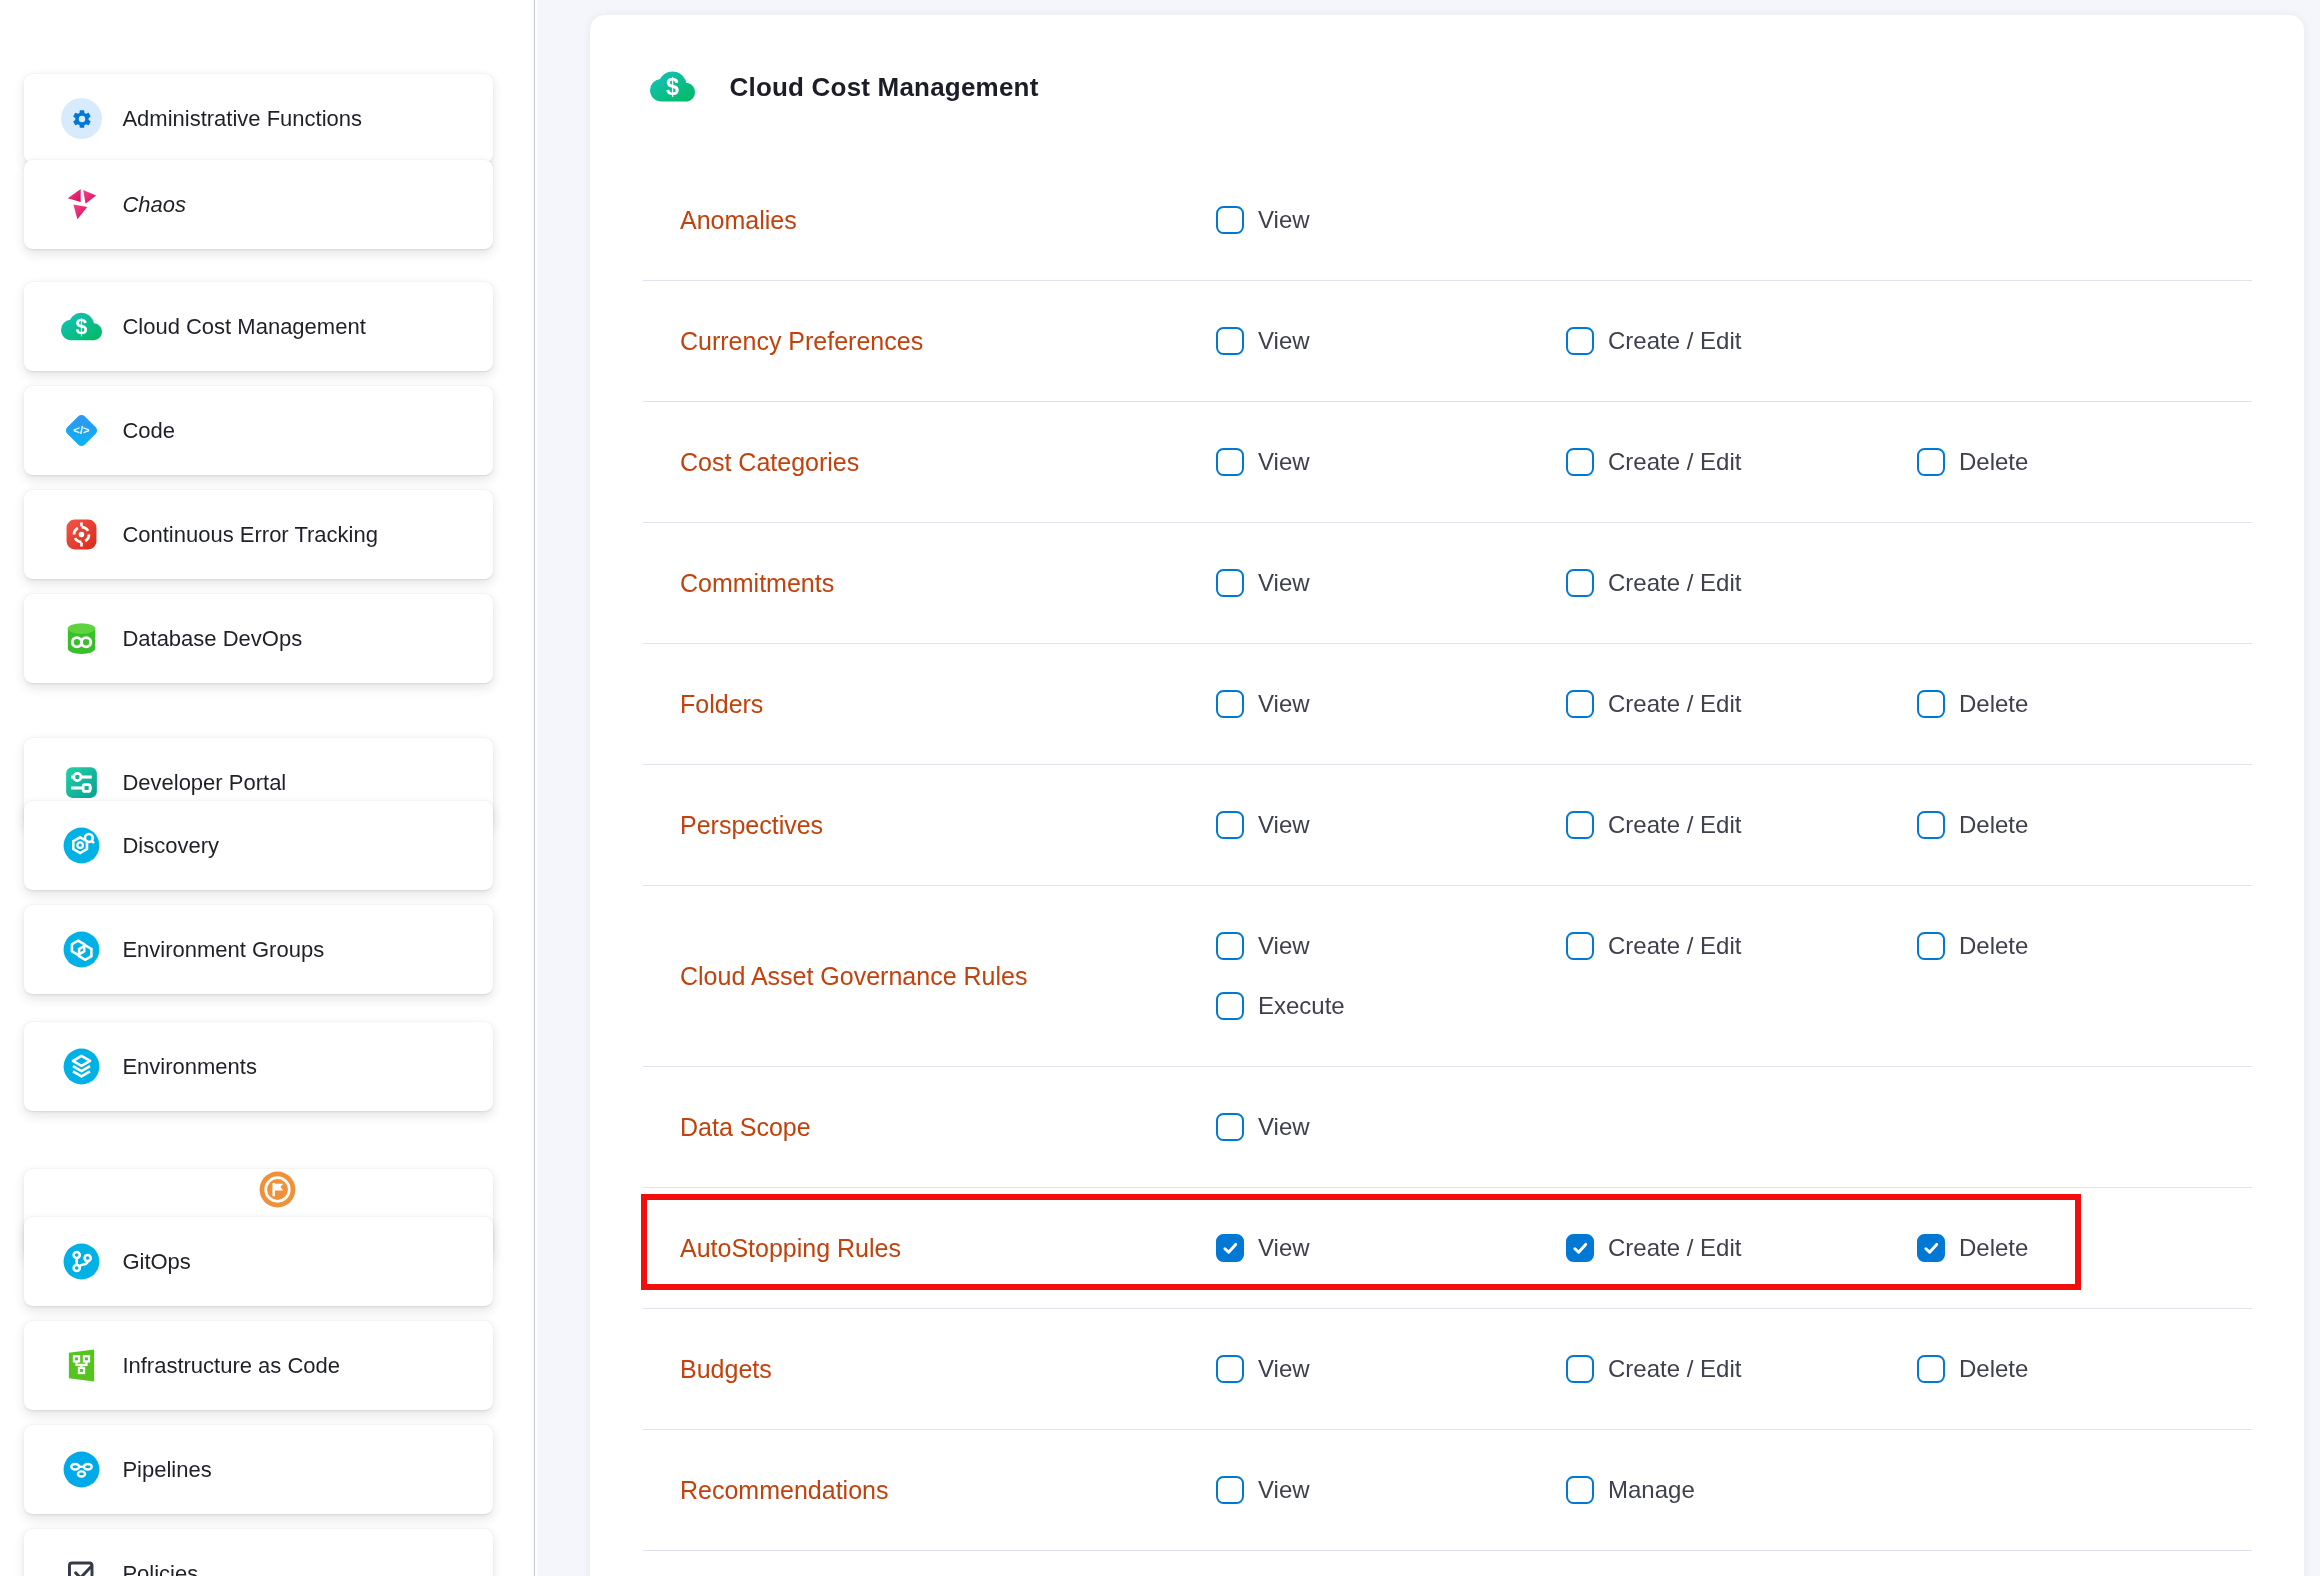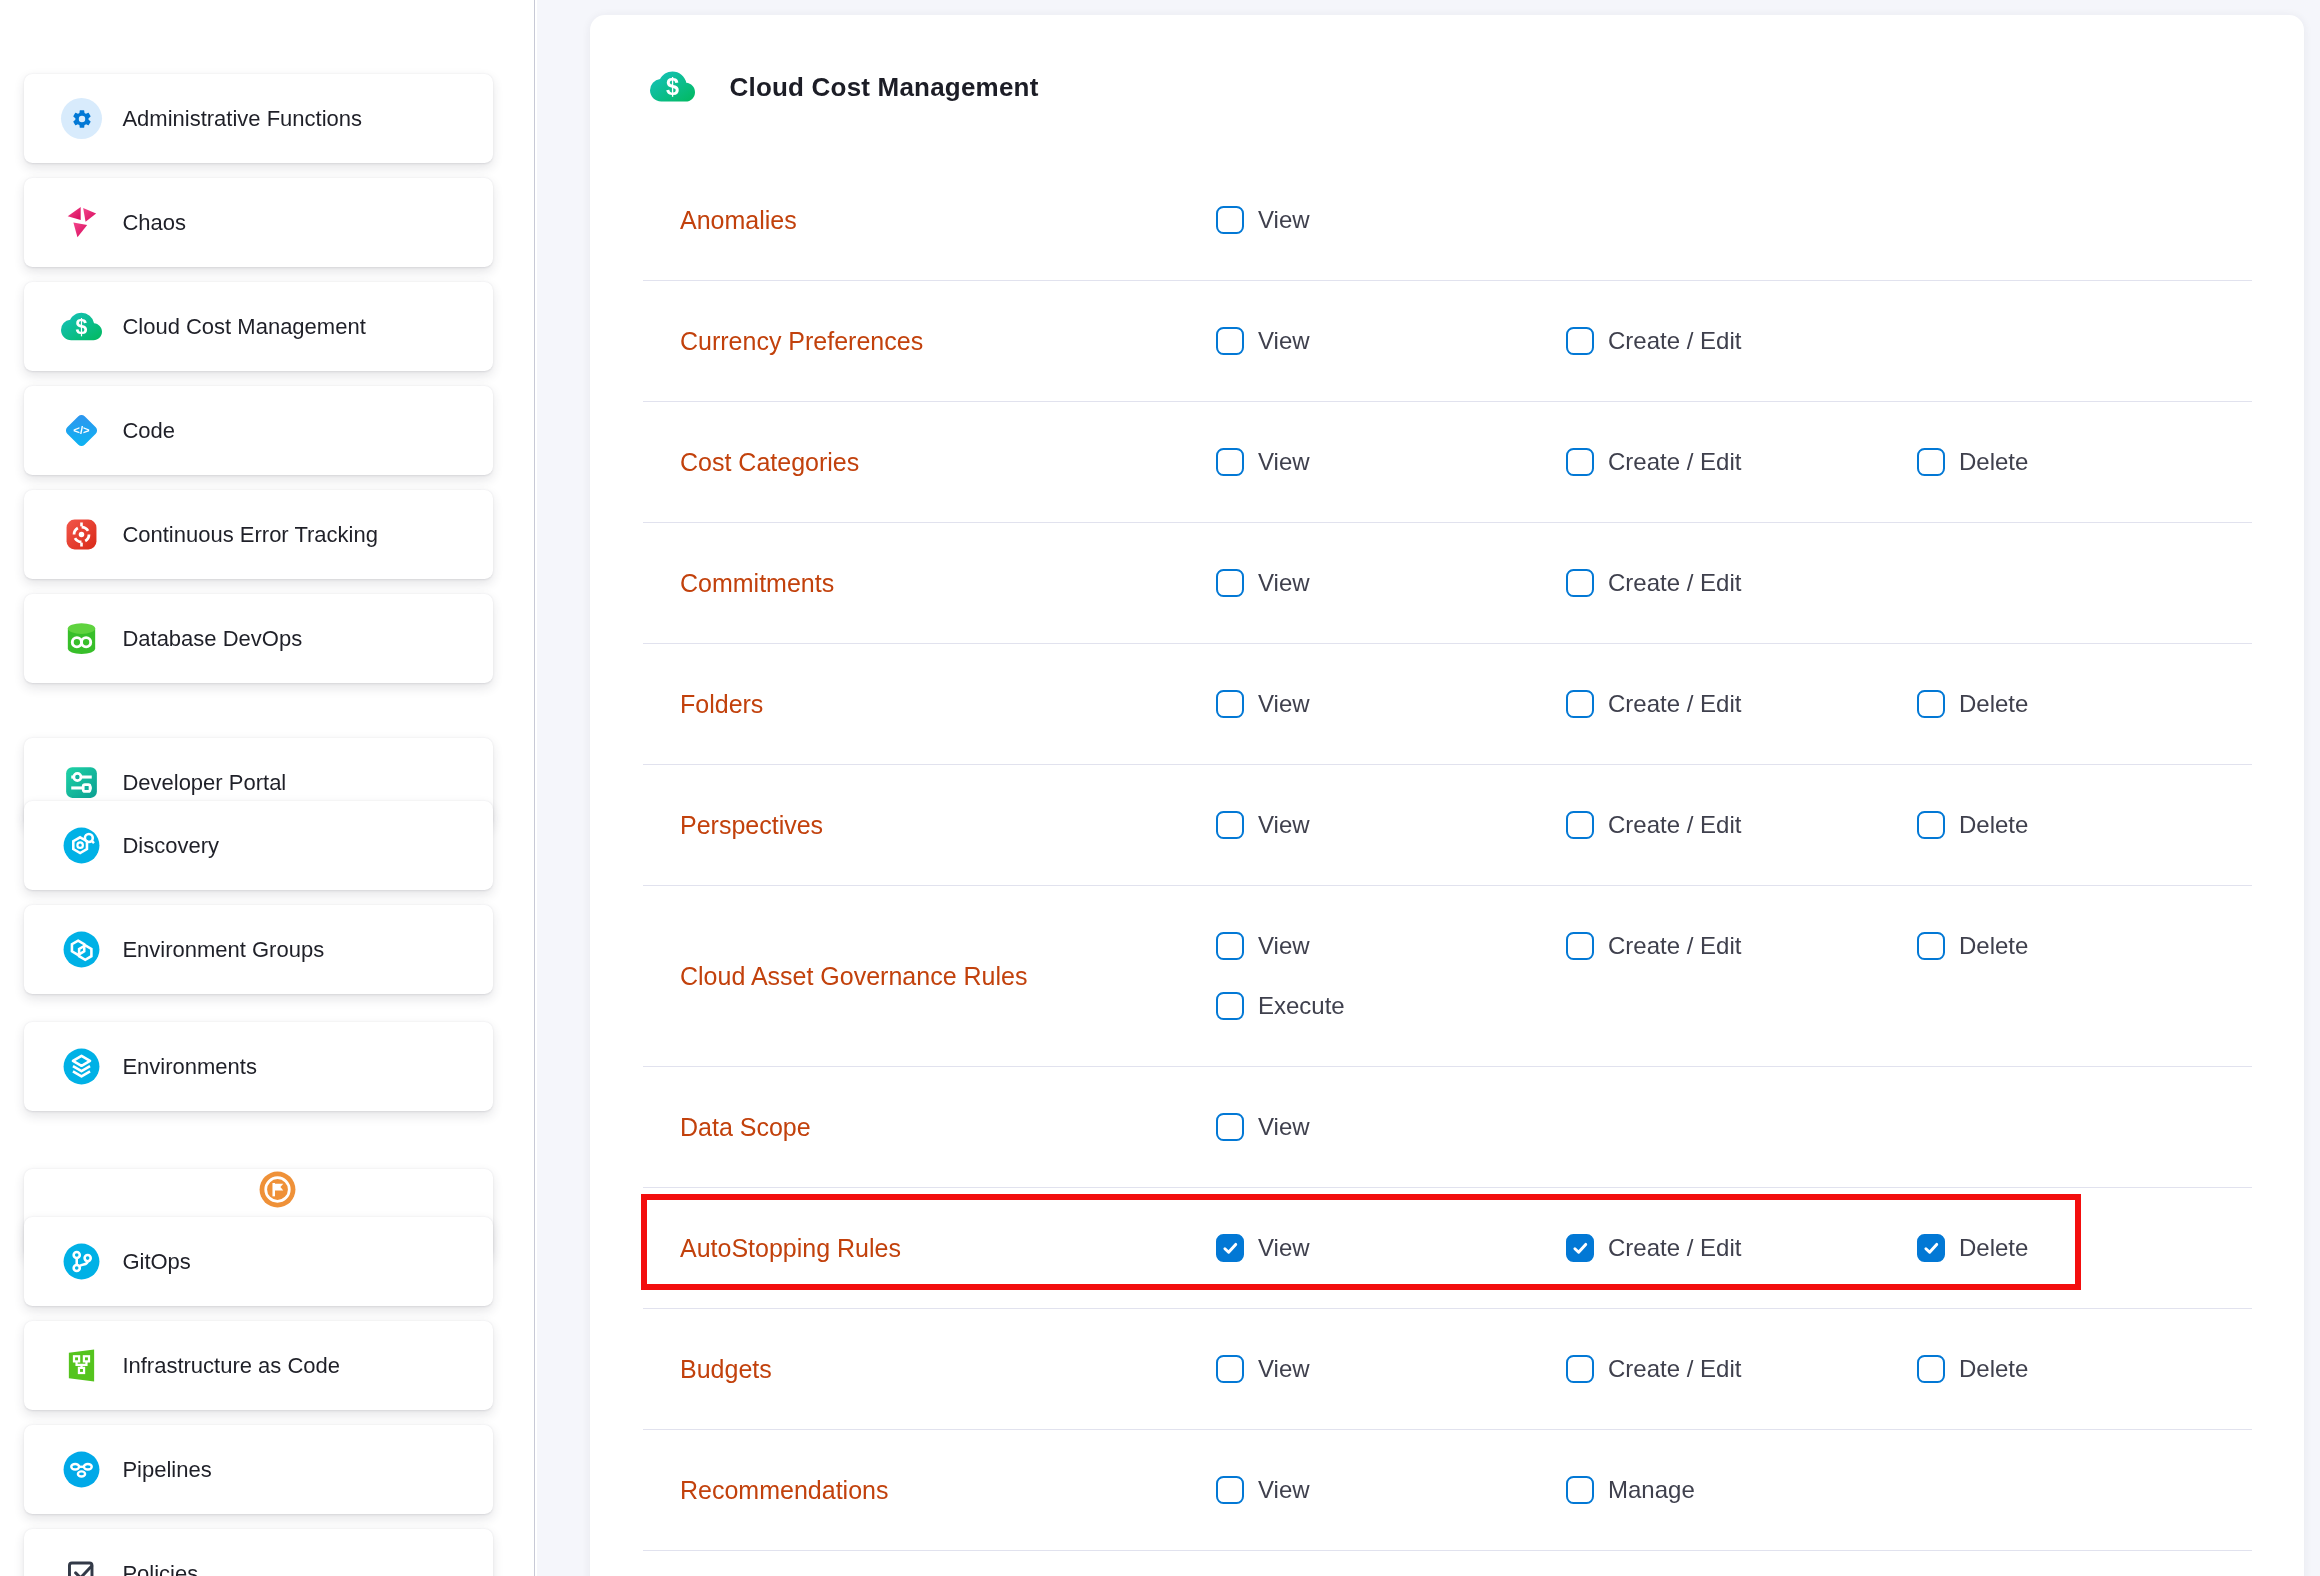--- a/index.html
+++ b/index.html
@@ -69,21 +69,21 @@
     <div class="side-card" style="top: 74px;">
       <span class="icon-wrap">
         <span class="ibg" style="background:#d8ebfc">
           <svg width="22" height="22" viewBox="0 0 24 24" fill="#0278d5">
             <path d="M19.14 12.94c.04-.31.06-.62.06-.94s-.02-.63-.06-.94l2.03-1.58a.5.5 0 0 0 .12-.64l-1.92-3.32a.5.5 0 0 0-.61-.22l-2.39.96c-.5-.38-1.04-.7-1.63-.94l-.36-2.54a.5.5 0 0 0-.5-.42h-3.84a.5.5 0 0 0-.5.42l-.36 2.54c-.59.24-1.13.56-1.63.94l-2.39-.96a.5.5 0 0 0-.61.22L2.63 8.84a.5.5 0 0 0 .12.64l2.03 1.58c-.04.31-.06.62-.06.94s.02.63.06.94l-2.03 1.58a.5.5 0 0 0-.12.64l1.92 3.32c.13.23.4.32.61.22l2.39-.96c.5.38 1.04.7 1.63.94l.36 2.54c.04.24.25.42.5.42h3.84c.25 0 .46-.18.5-.42l.36-2.54c.59-.24 1.13-.56 1.63-.94l2.39.96c.21.1.48 0 .61-.22l1.92-3.32a.5.5 0 0 0-.12-.64zM12 15.5a3.5 3.5 0 1 1 0-7 3.5 3.5 0 0 1 0 7z"></path>
           </svg>
         </span>
       </span>
       <span class="side-label">Administrative Functions</span>
     </div>
-    <div class="side-card" style="top: 178px;">
+    <div class="side-card" style="top: 160px; font-style: italic;">
       <span class="icon-wrap">
         <svg width="39" height="39" viewBox="0 0 24 24">
           <defs>
             <linearGradient id="gch" x1="0" y1="0" x2="1" y2="1">
               <stop offset="0" stop-color="#f4468c"></stop>
               <stop offset="1" stop-color="#d60a5c"></stop>
             </linearGradient>
           </defs>
           <g fill="url(#gch)">
             <path d="M11.5 2.5v8L3.5 8.2Z"></path>

